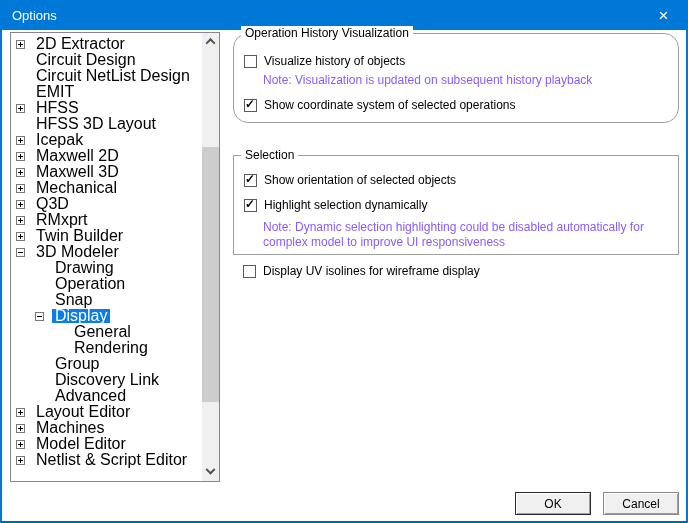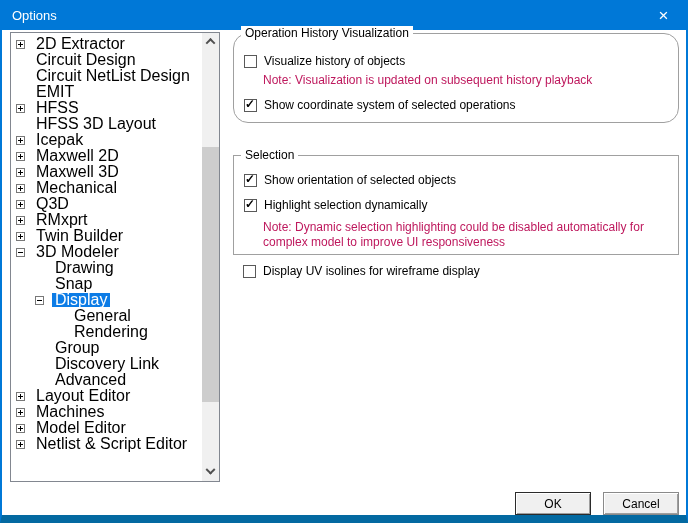--- a/index.html
+++ b/index.html
@@ -1,21 +1,21 @@
 <!DOCTYPE html>
 <html><head>
 <meta charset="utf-8">
 <style>
   * { margin:0; padding:0; box-sizing:border-box; }
   html,body { background:#c8c8c8; }
   body { font-family:"Liberation Sans", sans-serif; }
 
   .dialog {
     position:relative; width:688px; height:523px; background:#ffffff;
-    border-left:2px solid #0078d7; border-right:2px solid #0078d7; border-bottom:8px solid #0369a1;
+    border-left:2px solid #0078d7; border-right:2px solid #0078d7; border-bottom:2px solid #0369a1;
     overflow:hidden;
   }
 
   
   .titlebar { height:30px; background:#0078d7; display:flex; align-items:center; }
   .title-text { flex:1; color:#ffffff; font-size:13px; padding-left:10px; }
   .close-btn { width:45px; height:30px; display:flex; align-items:center; justify-content:center;
                color:#ffffff; font-size:17px; line-height:1; cursor:default; }
 
   
@@ -43,21 +43,21 @@
   
   .group { position:absolute; left:231px; width:446px; border:1px solid #a0a0a0; background:#fff; }
   #group-0 { top:33px; height:90px;border-radius:15px; }
   #group-1 { top:155px; height:100px; }
   .group-title { position:absolute; top:-8px; left:7px; background:#fff; padding:0 4px; font-size:12px; color:#000; }
   .group-rows { padding-top:15px; }
   .cb-row { display:flex; align-items:flex-end; height:16px; margin-left:10px; font-size:12px; color:#000; }
   .checkbox { flex:0 0 13px; width:13px; height:13px; border:1px solid #595959; background:#fff;
               margin-right:7px; position:relative; }
   .checkbox .mark { position:absolute; left:0px; top:-3px; font-size:12px; font-weight:bold; color:#000; }
-  .note { margin-left:29px; font-size:12px; line-height:15px; color:#be185d; }
+  .note { margin-left:29px; font-size:12px; line-height:15px; color:#8b5cf6; }
   #group-0 .r0 { margin-top:3px; }
   #group-0 .r1 { margin-top:5px; }
   #group-0 .r2 { margin-top:8px; }
   #group-1 .r0 { margin-top:0; }
   #group-1 .r1 { margin-top:9px; }
   #group-1 .r2 { margin-top:8px; max-width:414px; }
   .uv-row { position:absolute; left:241px; top:262px; margin-left:0; }
 
   
   .btn { position:absolute; top:492px; width:76px; height:23px; background:#f0f0f0;
@@ -153,20 +153,24 @@
             <span class="exp minus"></span>
           </span>
           <span class="label">3D Modeler</span>
         </div>
         <div class="tree-row" style="padding-left: 24px;">
           <span class="exp-slot"></span>
           <span class="label">Drawing</span>
         </div>
         <div class="tree-row" style="padding-left: 24px;">
           <span class="exp-slot"></span>
+          <span class="label">Operation</span>
+        </div>
+        <div class="tree-row" style="padding-left: 24px;">
+          <span class="exp-slot"></span>
           <span class="label">Snap</span>
         </div>
         <div class="tree-row" style="padding-left: 24px;">
           <span class="exp-slot">
             <span class="exp minus"></span>
           </span>
           <span class="label sel">Display</span>
         </div>
         <div class="tree-row" style="padding-left: 43px;">
           <span class="exp-slot"></span>

